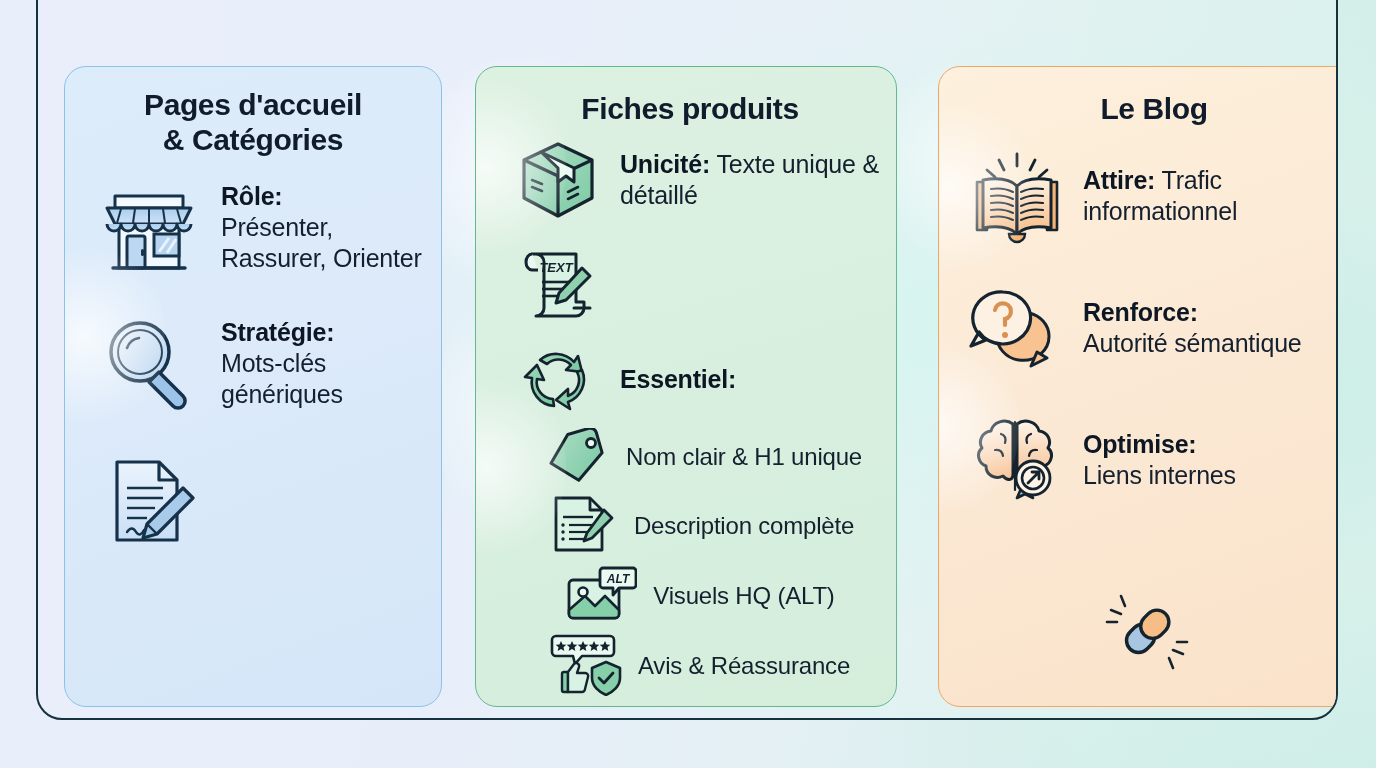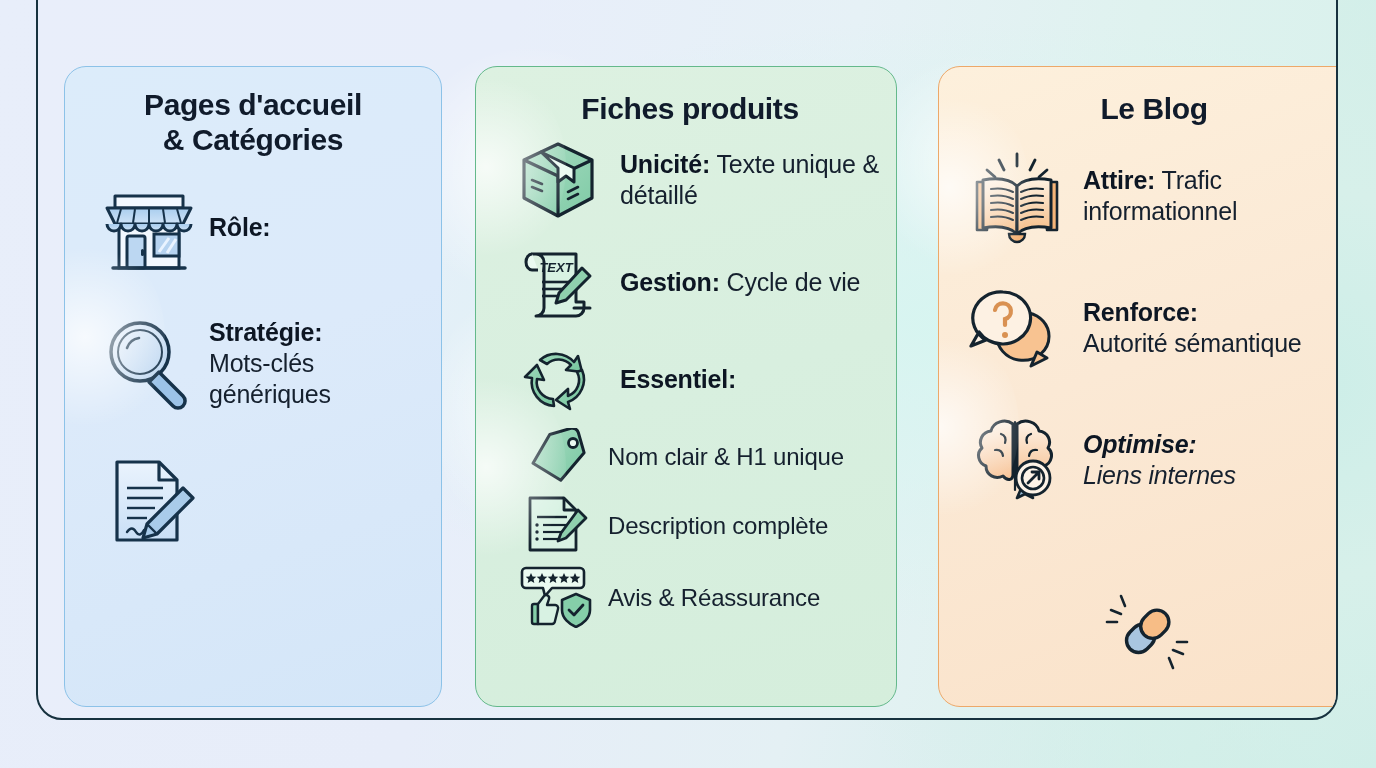--- a/index.html
+++ b/index.html
@@ -72,29 +72,29 @@
 
   
   .rows{ padding:0 16px; }
   .row{ display:flex; align-items:center; gap:14px; }
   .row .ic{ flex:0 0 auto; display:flex; align-items:center; justify-content:center; }
   .row .tx{ font-size:25px; color:#15202e; line-height:1.24; letter-spacing:-.2px;}
   .row .tx b{ font-weight:bold; color:#0d1623; }
 
   
   #card-home .rows{ padding-left:30px; margin-top:18px;}
-  #card-home .row{ margin-bottom:32px; gap:6px; }
+  #card-home .row{ margin-bottom:32px; gap:18px; }
   #card-home .row .ic{ width:108px; }
 
   
   #card-product .rows{ padding-left:40px; margin-top:12px;}
   #card-product .row{ margin-bottom:20px; gap:20px; }
   #card-product .row .ic{ width:84px;font-style:italic; }
   #card-product .sub .tx{ font-size:24px; }
-  #card-product .sub{ margin-bottom:10px; gap:14px;}
+  #card-product .sub{ margin-bottom:10px; gap:14px;justify-content:center;}
   #card-product .sub .ic{ width:78px; }
 
   
   #card-blog .rows{ padding-left:26px; margin-top:22px;}
   #card-blog .row{ margin-bottom:38px; }
   #card-blog .row .ic{ width:104px; }
   #blog-link-icon{ position:absolute; left:160px; bottom:22px; }
 
   
   .arrow{ position:absolute; pointer-events:none; }
@@ -141,20 +141,21 @@
             <rect x="30" y="60" width="18" height="32" rx="2" fill="#bcd7f2" stroke="#16324a" stroke-width="3"></rect>
             <rect x="44" y="73" width="3" height="7" rx="1.5" fill="#16324a"></rect>
             <rect x="57" y="58" width="25" height="22" fill="#b6d3f0" stroke="#16324a" stroke-width="3"></rect>
             <line x1="62" y1="76" x2="72" y2="62" stroke="#e9f3ff" stroke-width="3"></line>
             <line x1="70" y1="77" x2="79" y2="63" stroke="#e9f3ff" stroke-width="3"></line>
             <line x1="16" y1="92" x2="88" y2="92" stroke="#16324a" stroke-width="3.5" stroke-linecap="round"></line>
           </svg>
         </span>
         <span class="tx">
           <b>Rôle:</b><br>
+          <span>Présenter, Rassurer, Orienter</span>
         </span>
       </div>
 
       <div class="row">
         <span class="ic">
           <svg width="104" height="104" viewBox="0 0 104 104">
             <defs>
                 <linearGradient id="mg" x1="0" y1="0" x2="1" y2="1">
               <stop offset="0" stop-color="#e3eefb"></stop>
                   <stop offset="1" stop-color="#b9d4ef"></stop>
@@ -243,24 +244,20 @@
           <svg width="80" height="80" viewBox="0 0 80 80">
             <path d="M14 12 h44 v48 h8 v6 a8 8 0 0 1 -8 8 H18 a8 8 0 0 0 8 -8 V20 a8 8 0 0 0 -8 -8 Z" fill="#d8f2e3" stroke="#14232e" stroke-width="3" stroke-linejoin="round"></path>
             <path d="M14 12 a6 8 0 0 0 0 16 h6" fill="#eafaf1" stroke="#14232e" stroke-width="3" stroke-linejoin="round"></path>
             <text x="38" y="30" font-family="Liberation Sans,sans-serif" font-size="13" font-weight="bold" fill="#14232e" text-anchor="middle">TEXT</text>
             <line x1="24" y1="40" x2="52" y2="40" stroke="#14232e" stroke-width="2.6"></line>
             <line x1="24" y1="47" x2="52" y2="47" stroke="#14232e" stroke-width="2.6"></line>
             <line x1="24" y1="54" x2="44" y2="54" stroke="#14232e" stroke-width="2.6"></line>
             <path d="M64 26 L72 34 L48 58 L38 61 L41 51 Z" fill="#8fd0ae" stroke="#14232e" stroke-width="3" stroke-linejoin="round"></path>
             <line x1="56" y1="66" x2="72" y2="66" stroke="#14232e" stroke-width="3" stroke-linecap="round"></line>
           </svg>
-        </span>
-        <span class="tx">
-          <b>Gestion:</b>
-          <span>Cycle de vie</span>
         </span>
       </div>
 
       <div class="row" style="margin-bottom:12px;">
         <span class="ic">
           <svg width="80" height="74" viewBox="0 0 80 74">
             <defs>
                 <linearGradient id="rc" x1="0" y1="0" x2="1" y2="1">
               <stop offset="0" stop-color="#9ed8bb"></stop>
                   <stop offset="1" stop-color="#74c69c"></stop>
@@ -303,20 +300,32 @@
             <circle cx="17" cy="38" r="1.7" fill="#14232e"></circle>
               <line x1="23" y1="38" x2="47" y2="38" stroke="#14232e" stroke-width="2.2"></line>
             <circle cx="17" cy="45" r="1.7" fill="#14232e"></circle>
               <line x1="23" y1="45" x2="41" y2="45" stroke="#14232e" stroke-width="2.2"></line>
             <path d="M58 16 L66 24 L46 44 L38 47 L41 39 Z" fill="#8fd0ae" stroke="#14232e" stroke-width="2.8" stroke-linejoin="round"></path>
           </svg>
         </span>
         <span class="tx">Description complète</span>
       </div>
 
+      <div class="row sub">
+        <span class="ic">
+          <svg width="74" height="58" viewBox="0 0 74 58">
+            <rect x="6" y="14" width="50" height="38" rx="4" fill="#d8f2e3" stroke="#14232e" stroke-width="2.8"></rect>
+            <path d="M6 44 L22 30 L32 40 L42 30 L56 44 V48 a4 4 0 0 1 -4 4 H10 a4 4 0 0 1 -4 -4 Z" fill="#85cfa9" stroke="#14232e" stroke-width="2.6" stroke-linejoin="round"></path>
+            <circle cx="20" cy="26" r="4.5" fill="#eafaf1" stroke="#14232e" stroke-width="2.6"></circle>
+            <path d="M40 2 H70 a3 3 0 0 1 3 3 V19 a3 3 0 0 1 -3 3 H56 l-6 7 0 -7 H40 a3 3 0 0 1 -3 -3 V5 a3 3 0 0 1 3 -3 Z" fill="#eafaf1" stroke="#14232e" stroke-width="2.8" stroke-linejoin="round"></path>
+            <text x="55" y="17" font-family="Liberation Sans,sans-serif" font-size="12" font-weight="bold" fill="#14232e" text-anchor="middle">ALT</text>
+          </svg>
+        </span>
+        <span class="tx">Visuels HQ (ALT)</span>
+      </div>
 
       <div class="row sub">
         <span class="ic">
           <svg width="74" height="62" viewBox="0 0 74 62">
             <path d="M8 2 H62 a4 4 0 0 1 4 4 V18 a4 4 0 0 1 -4 4 H34 l-7 8 -2 -8 H8 a4 4 0 0 1 -4 -4 V6 a4 4 0 0 1 4 -4 Z" fill="#eafaf1" stroke="#14232e" stroke-width="2.6" stroke-linejoin="round"></path>
             <g fill="#14232e">
               <path d="M13 7 l1.6 3.4 3.7 .4 -2.8 2.5 .8 3.7 -3.3 -1.9 -3.3 1.9 .8 -3.7 -2.8 -2.5 3.7 -.4 Z"></path>
               <path d="M24 7 l1.6 3.4 3.7 .4 -2.8 2.5 .8 3.7 -3.3 -1.9 -3.3 1.9 .8 -3.7 -2.8 -2.5 3.7 -.4 Z"></path>
               <path d="M35 7 l1.6 3.4 3.7 .4 -2.8 2.5 .8 3.7 -3.3 -1.9 -3.3 1.9 .8 -3.7 -2.8 -2.5 3.7 -.4 Z"></path>
               <path d="M46 7 l1.6 3.4 3.7 .4 -2.8 2.5 .8 3.7 -3.3 -1.9 -3.3 1.9 .8 -3.7 -2.8 -2.5 3.7 -.4 Z"></path>
@@ -398,21 +407,21 @@
             <path d="M28 28 a8 8 0 1 1 10 9 v6" fill="none" stroke="#d99152" stroke-width="4.2" stroke-linecap="round"></path>
             <circle cx="38" cy="53" r="3" fill="#d99152"></circle>
           </svg>
         </span>
         <span class="tx">
           <b>Renforce:</b><br>
           <span>Autorité sémantique</span>
         </span>
       </div>
 
-      <div class="row" style="margin-bottom:0;font-style:italic;">
+      <div class="row" style="margin-bottom:0;">
         <span class="ic">
           <svg width="100" height="96" viewBox="0 0 100 96">
             <defs>
                 <linearGradient id="br" x1="0" y1="0" x2="0" y2="1">
               <stop offset="0" stop-color="#fdf3e7"></stop>
                   <stop offset="1" stop-color="#f7c193"></stop>
                 </linearGradient>
               </defs>
             <path d="M46 12 c-8 -6 -20 -2 -22 7 -9 1 -13 10 -9 17 -6 5 -4 15 4 18 0 9 9 14 17 10 4 5 10 5 10 -2 Z" fill="url(#br)" stroke="#14232e" stroke-width="3" stroke-linejoin="round"></path>
             <path d="M50 12 c8 -6 20 -2 22 7 9 1 13 10 9 17 6 5 4 15 -4 18 0 9 -9 14 -17 10 -4 5 -10 5 -10 -2 Z" fill="url(#br)" stroke="#14232e" stroke-width="3" stroke-linejoin="round"></path>

